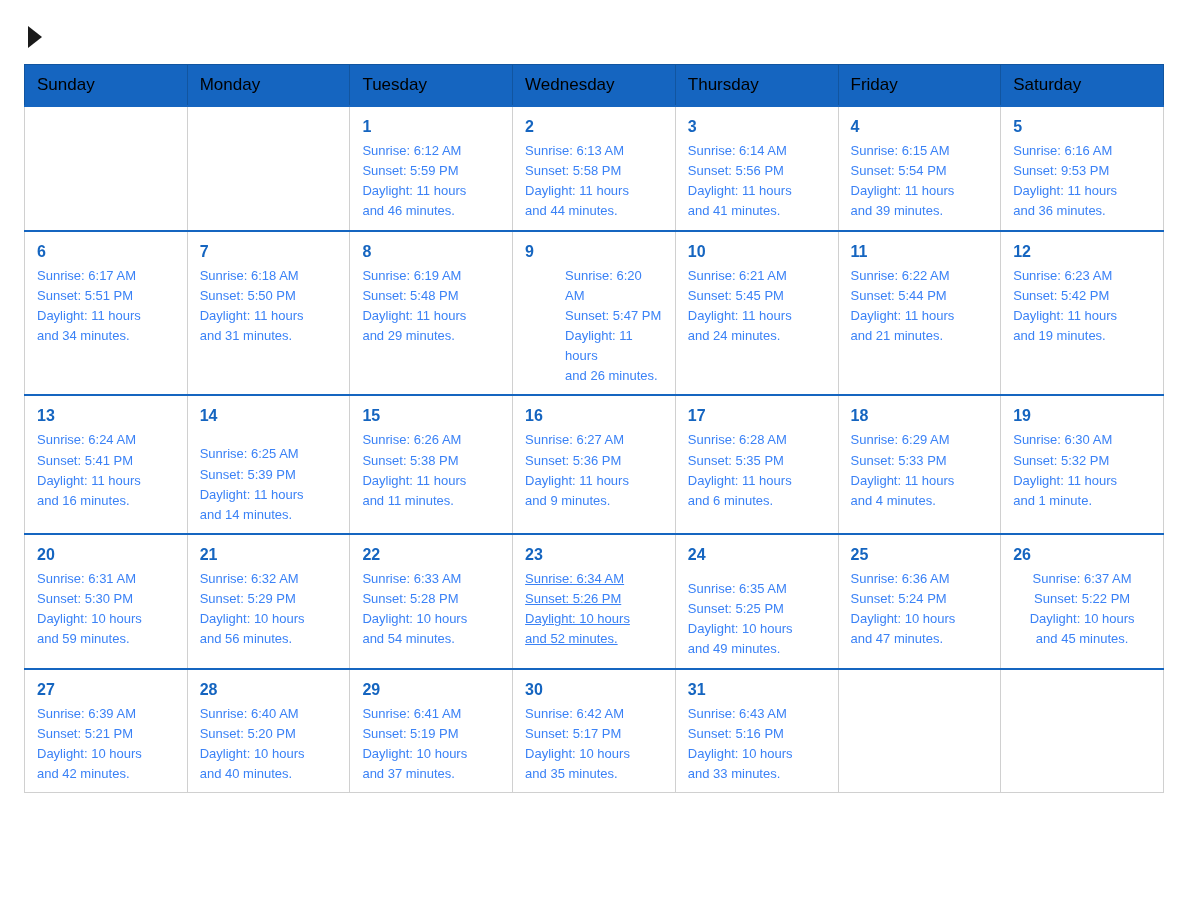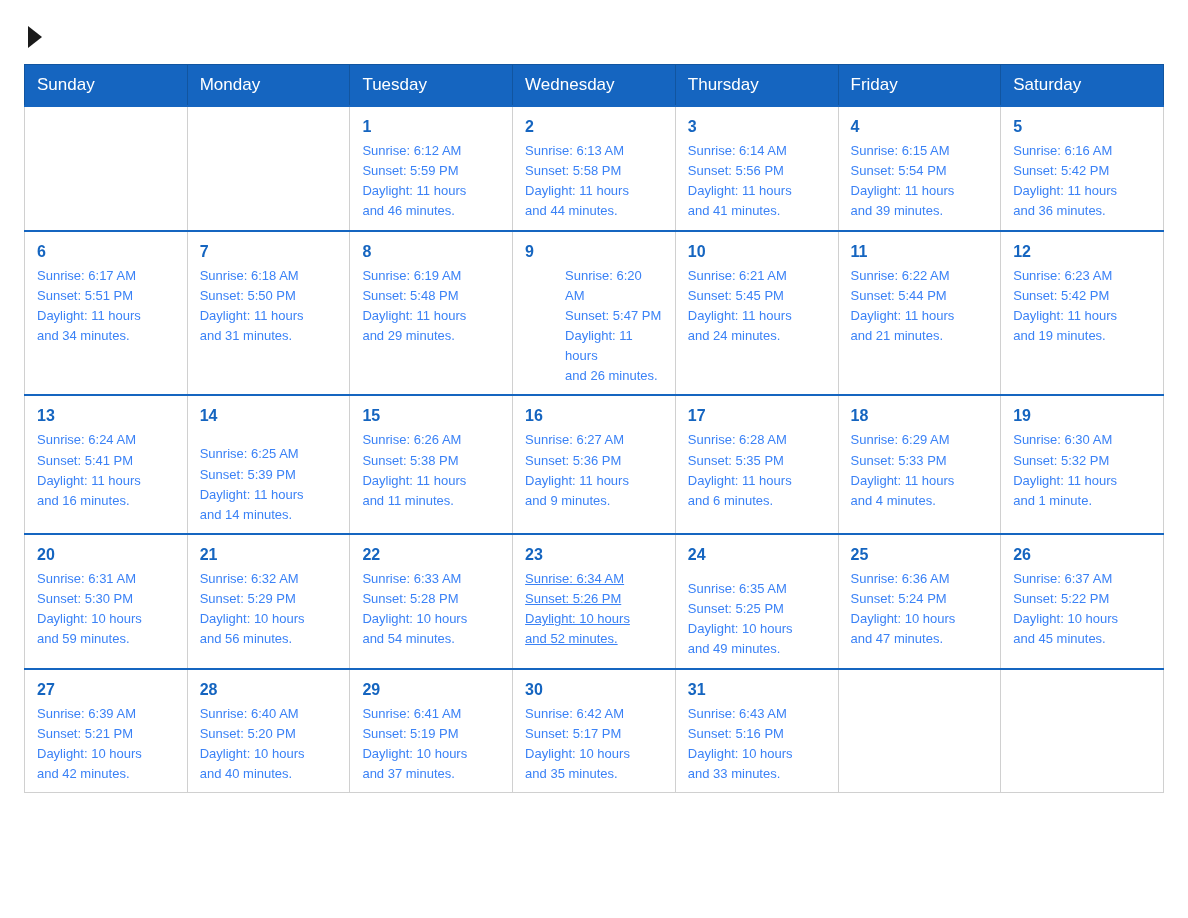--- a/index.html
+++ b/index.html
@@ -50,21 +50,21 @@
       color: #555;
       margin-top: 6px;
     }
     .calendar {
       width: 100%;
       border-collapse: collapse;
       border: 1px solid #ccc;
     }
     .calendar th {
       background-color: #1565C0;
-      color: #ffffff;
+      color: #000000;
       padding: 10px 12px;
       text-align: left;
       font-size: 17px;
       font-weight: normal;
       border: 1px solid #1155a0;
     }
     .calendar td {
       vertical-align: top;
       padding: 8px 12px;
       border: 1px solid #d0d0d0;
@@ -153,21 +153,21 @@
         <td>
           <span class="day-num">4</span>
           <div class="day-info" style="white-space: pre-line;">Sunrise: 6:15 AM
 Sunset: 5:54 PM
 Daylight: 11 hours
 and 39 minutes.</div>
         </td>
         <td>
           <span class="day-num">5</span>
           <div class="day-info" style="white-space: pre-line;">Sunrise: 6:16 AM
-Sunset: 5:42 PM
+Sunset: 9:53 PM
 Daylight: 11 hours
 and 36 minutes.</div>
         </td>
       </tr>
       <tr>
         <td>
           <span class="day-num">6</span>
           <div class="day-info" style="white-space: pre-line;">Sunrise: 6:17 AM
 Sunset: 5:51 PM
 Daylight: 11 hours
@@ -305,21 +305,21 @@
         </td>
         <td>
           <span class="day-num">25</span>
           <div class="day-info" style="white-space: pre-line;">Sunrise: 6:36 AM
 Sunset: 5:24 PM
 Daylight: 10 hours
 and 47 minutes.</div>
         </td>
         <td>
           <span class="day-num">26</span>
-          <div class="day-info" style="white-space: pre-line;">Sunrise: 6:37 AM
+          <div class="day-info" style="white-space: pre-line; text-align: center;">Sunrise: 6:37 AM
 Sunset: 5:22 PM
 Daylight: 10 hours
 and 45 minutes.</div>
         </td>
       </tr>
       <tr>
         <td>
           <span class="day-num">27</span>
           <div class="day-info" style="white-space: pre-line;">Sunrise: 6:39 AM
 Sunset: 5:21 PM

